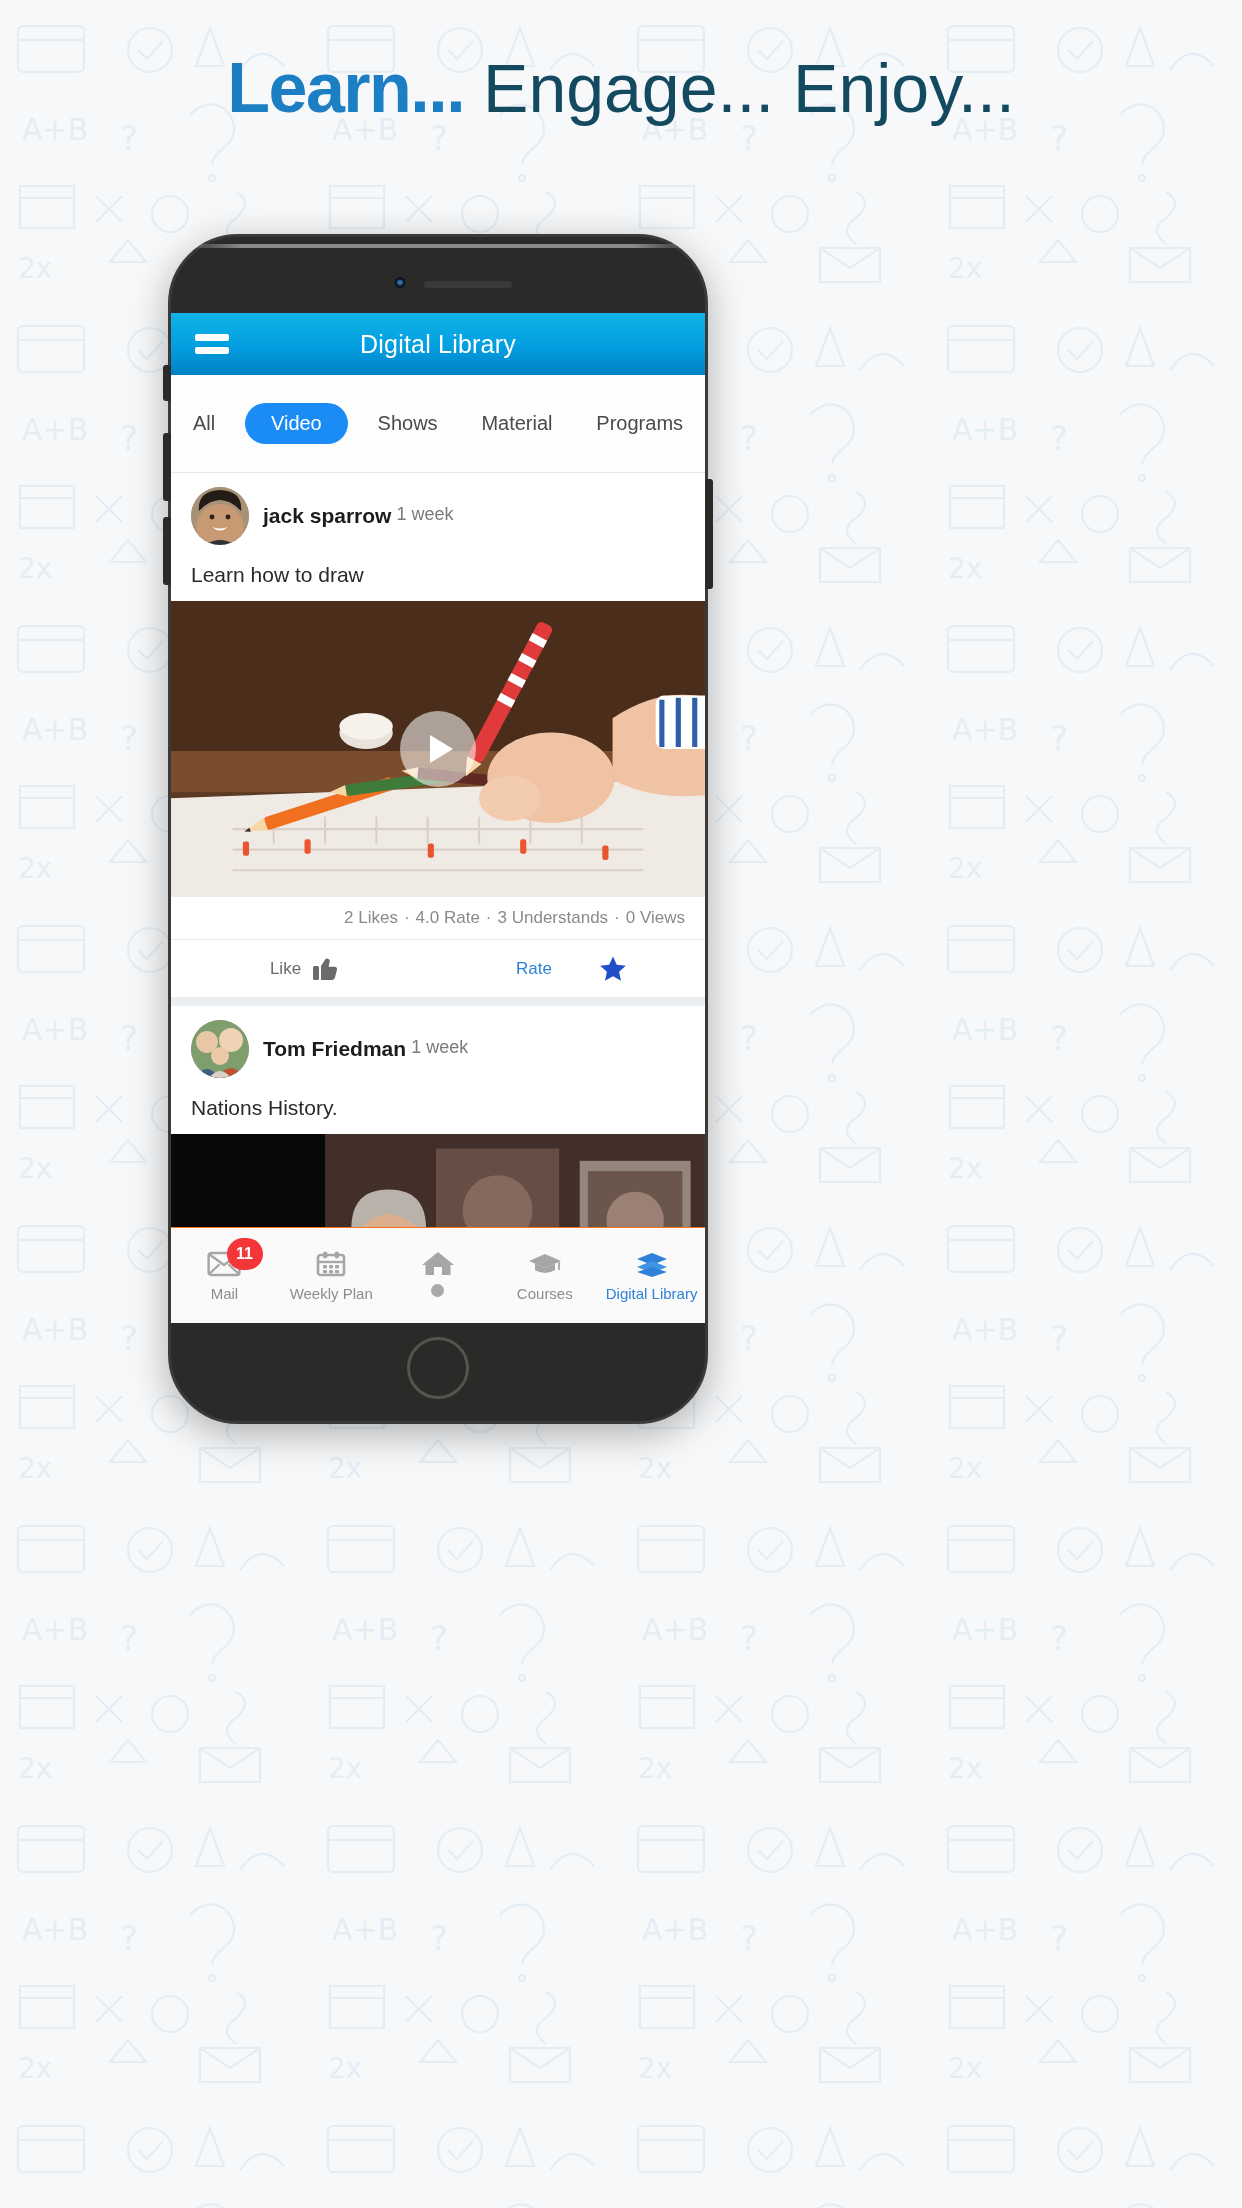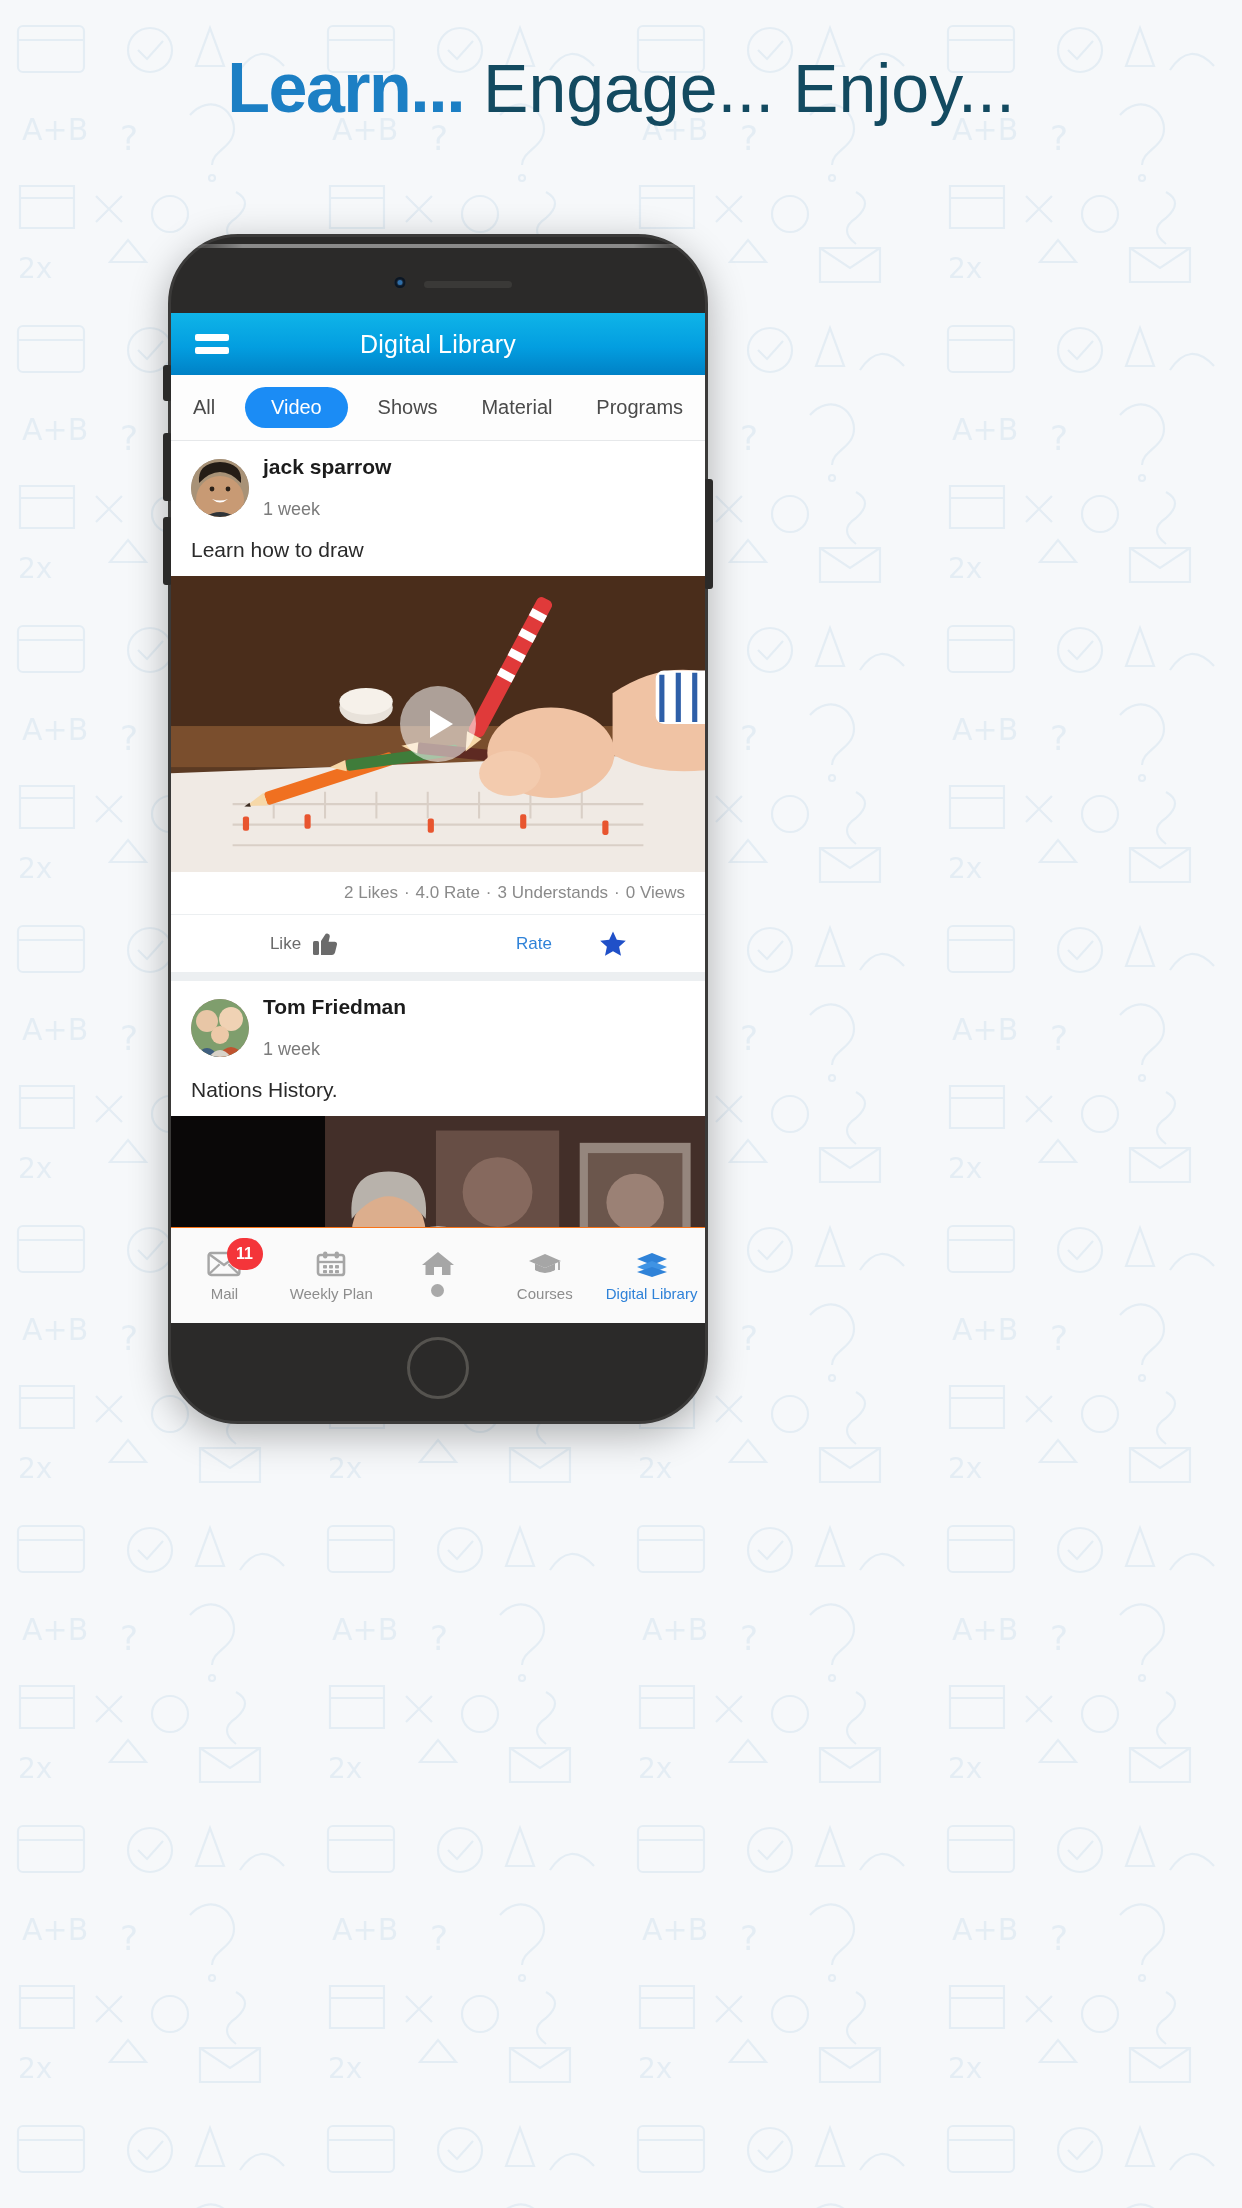--- a/index.html
+++ b/index.html
@@ -131,21 +131,21 @@
     width: 100%;
     text-align: center;
     color: #fff;
     font-size: 25px;
     font-weight: 400;
     letter-spacing: .2px;
   }
 
   
   .tabs {
-    height: 66px;
+    height: 98px;
     background: #fdfdfd;
     display: flex;
     align-items: center;
     justify-content: space-around;
     padding: 0 0;
     border-bottom: 1px solid #e6e8ea;
   }
   .tab {
     font-size: 20px;
     color: #4a4a4a;
@@ -178,21 +178,21 @@
   }
   .avatar {
     width: 58px; height: 58px;
     border-radius: 50%;
     overflow: hidden;
     flex: 0 0 58px;
     position: relative;
     background: #9c8a77;
   }
   .avatar svg { width: 100%; height: 100%; display: block; }
-  .post-meta { display: flex; flex-direction: column; gap: 20px; }
+  .post-meta { display: flex; flex-direction: row; gap: 5px; }
   .post-author {
     font-size: 21px; font-weight: bold; color: #1c1c1c;
   }
   .post-time { font-size: 18px; color: #7b7b7b; }
   .post-text {
     padding: 8px 20px 14px 20px;
     font-size: 21px;
     color: #2a2a2a;
   }
   .media {

